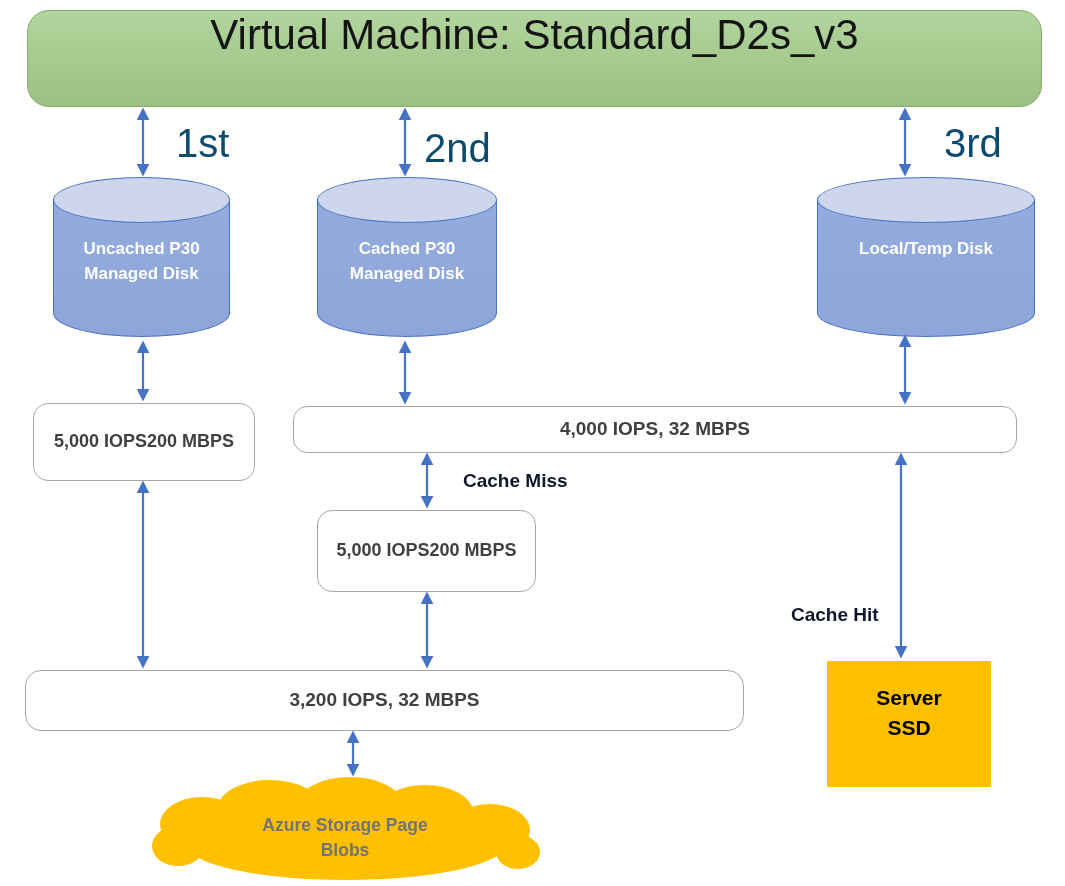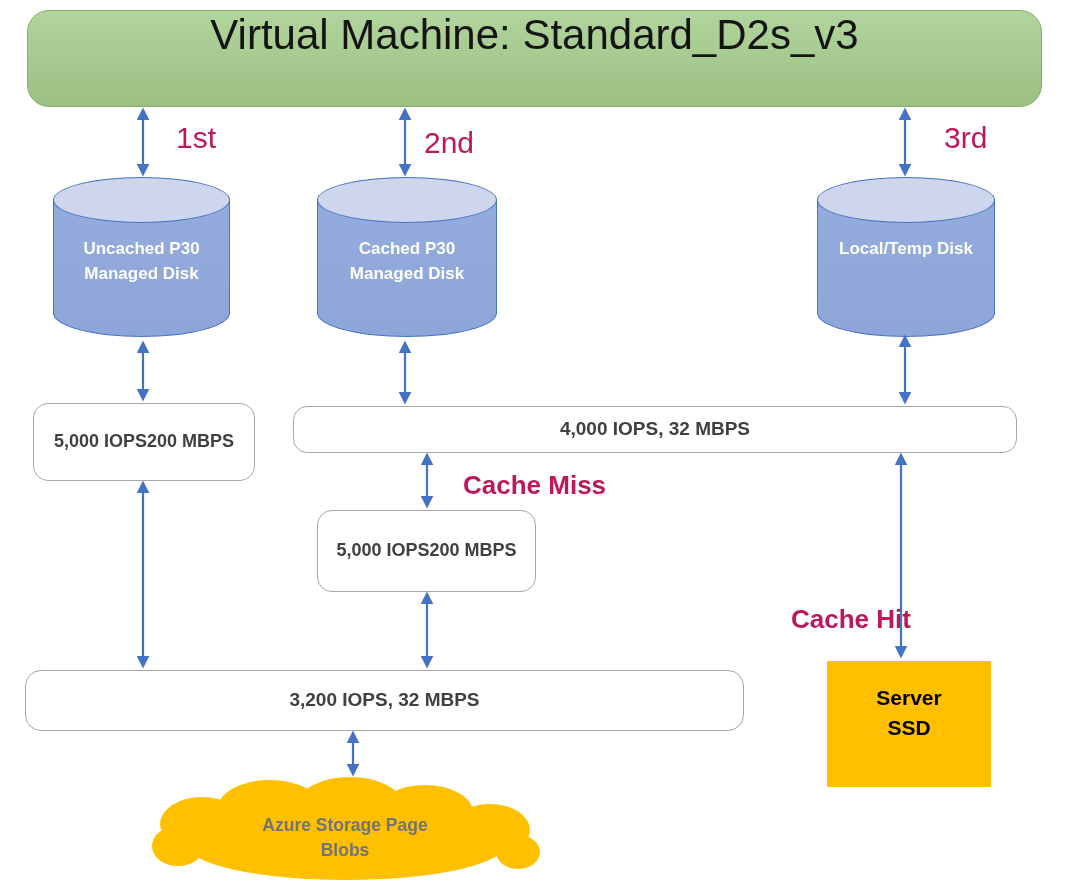--- a/index.html
+++ b/index.html
@@ -9,21 +9,21 @@
   }
   
   .vm-box{
     position:absolute;left:27px;top:10px;width:1013px;height:95px;
     border-radius:22px;border:1.5px solid #86ad69;
     background:linear-gradient(180deg,#b2d49e 0%,#a5c98e 55%,#9cc083 100%);
     display:flex;justify-content:center;
   }
   .vm-title{font-size:42px;color:#141414;letter-spacing:0px;}
   
-  .order-label{position:absolute;font-size:30px;color:#be185d;}
+  .order-label{position:absolute;font-size:40px;color:#0c4a6e;}
   
   .disk{position:absolute;height:160px;text-decoration:underline;}
   .disk-body{
     position:absolute;left:0;right:0;top:23px;bottom:0;
     background:linear-gradient(180deg,#94abdd 0%,#8da5d8 100%);
     border:1.6px solid #4472c4;border-top:none;
     border-radius:0 0 50% 50% / 0 0 24px 24px;
   }
   .disk-top{
     position:absolute;left:0;right:0;top:0;height:46px;
@@ -40,21 +40,21 @@
     display:flex;flex-direction:row;align-items:center;justify-content:center;
     color:#404040;font-weight:bold;text-align:center;
   }
   .rate-line{font-size:18px;line-height:1.4;}
   .rate-single{font-size:19px;}
   #box-uncached{left:33px;top:403px;width:220px;height:76px;border-radius:15px;}
   #box-vmcache{left:293px;top:406px;width:722px;height:45px;border-radius:14px;}
   #box-cached{left:317px;top:510px;width:217px;height:80px;border-radius:15px;}
   #box-storage{left:25px;top:670px;width:717px;height:59px;border-radius:16px;}
   
-  .path-label{position:absolute;font-size:26px;font-weight:bold;color:#be185d;}
+  .path-label{position:absolute;font-size:19px;font-weight:bold;color:#0f172a;}
   #cache-miss{left:463px;top:470px;}
   #cache-hit{left:791px;top:604px;}
   
   .ssd-box{
     position:absolute;left:827px;top:661px;width:164px;height:126px;
     background:#ffc000;display:flex;align-items:flex-start;justify-content:center;
   }
   .ssd-label{
     width:90px;margin-top:22px;text-align:center;
     font-size:21px;font-weight:bold;color:#000;line-height:1.45;
@@ -85,21 +85,21 @@
   <div class="disk" style="left:53px;top:177px;width:177px;">
     <div class="disk-body"></div>
     <div class="disk-top"></div>
     <div class="disk-label">Uncached P30 Managed Disk</div>
   </div>
   <div class="disk" style="left:317px;top:177px;width:180px;">
     <div class="disk-body"></div>
     <div class="disk-top"></div>
     <div class="disk-label">Cached P30 Managed Disk</div>
   </div>
-  <div class="disk" style="left:817px;top:177px;width:178px;">
+  <div class="disk" style="left:817px;top:177px;width:178px;padding-left:40px;">
     <div class="disk-body"></div>
     <div class="disk-top"></div>
     <div class="disk-label">Local/Temp Disk</div>
   </div>
 
   <div class="rate-box" id="box-uncached">
     <div class="rate-line">5,000 IOPS</div>
     <div class="rate-line">200 MBPS</div>
   </div>
   <div class="rate-box" id="box-vmcache">

